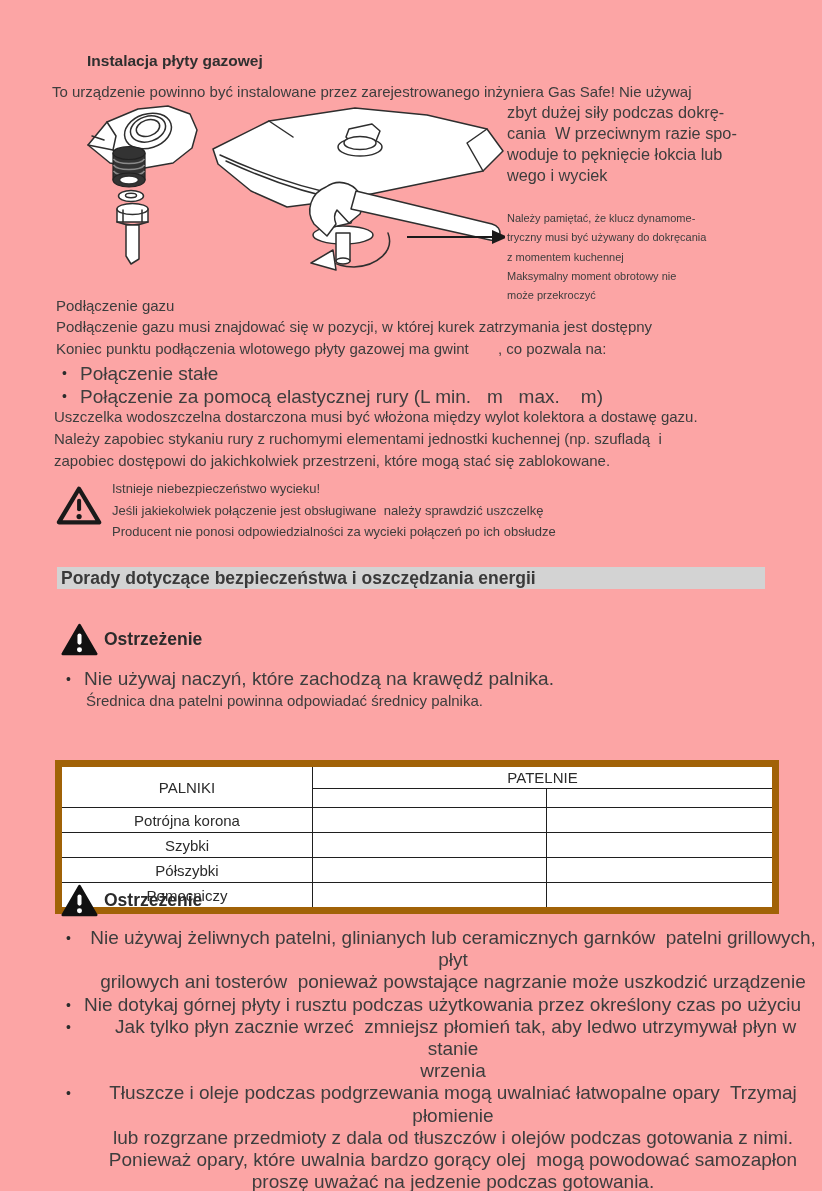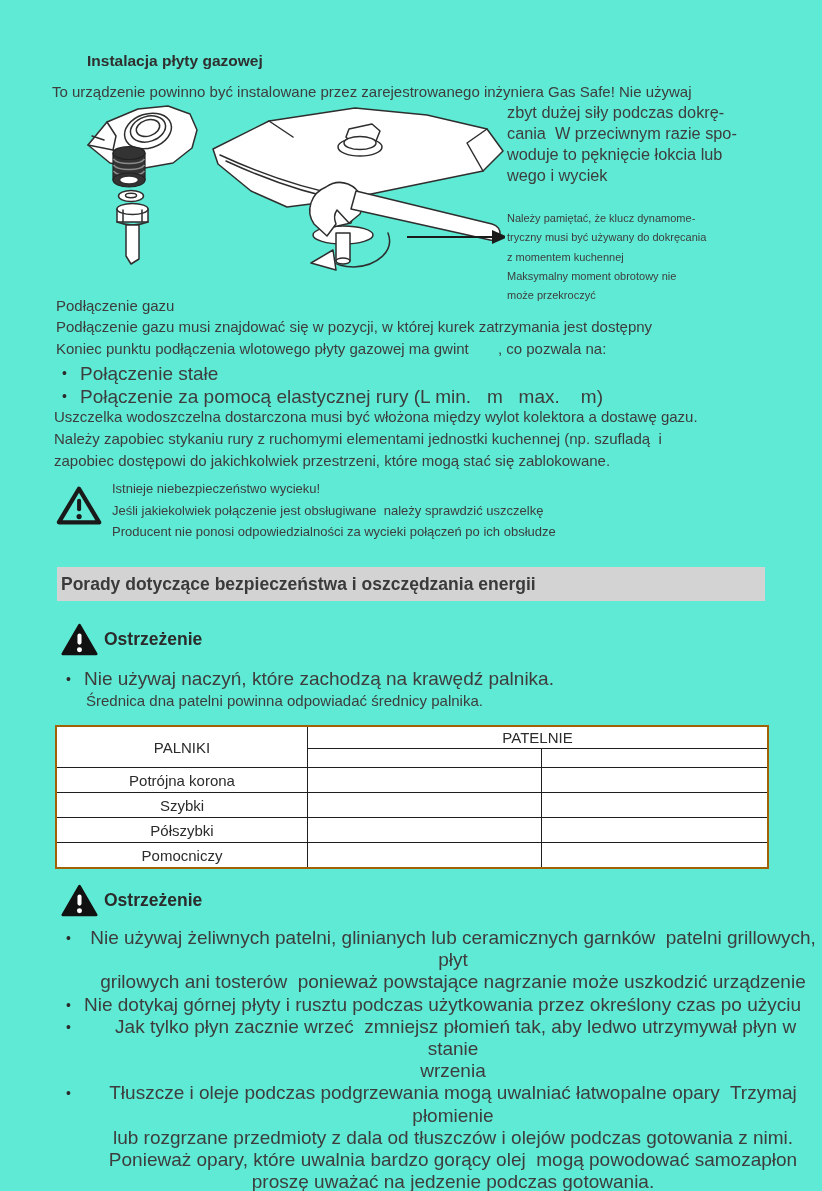--- a/index.html
+++ b/index.html
@@ -1,42 +1,42 @@
 <!DOCTYPE html>
 <html lang="pl"><head>
 <meta charset="utf-8">
 <style>
   html,body{margin:0;padding:0;background:#ffffff;}
   .page{
     position:relative;
     width:822px;height:1191px;
-    background:#5eead4;
+    background:#fca5a5;
     overflow:hidden;
     font-family:"Liberation Sans","DejaVu Sans",sans-serif;
     color:#3d3d3d;
   }
   .abs{position:absolute;}
   .t{font-size:15px;line-height:21.8px;white-space:pre-wrap;color:#3d3d3d;}
   .title{font-size:15.5px;font-weight:bold;color:#2f2f2f;white-space:pre-wrap;}
   .side-large div{font-size:16.3px;line-height:20.9px;white-space:pre-wrap;color:#3d3d3d;}
   .side-small div{font-size:11px;line-height:19.3px;white-space:pre-wrap;color:#3d3d3d;}
   .bullet-row{display:flex;align-items:flex-start;}
   .dot{width:18px;flex:0 0 18px;font-size:14px;line-height:22.2px;color:#2b2b2b;}
   .bullet-text div{font-size:19px;line-height:22.2px;white-space:pre-wrap;text-align:center;}
   .gas-bullets .bullet-text div{line-height:23px;}
   .leak-text div{font-size:13px;line-height:21.7px;white-space:pre-wrap;}
   .graybar{
-    width:708px;height:34px;background:#d3d3d3;
+    width:708px;height:22px;background:#d3d3d3;
     display:flex;align-items:center;
     font-size:17.5px;font-weight:bold;color:#3a3a3a;
     padding-left:4px;box-sizing:border-box;white-space:pre-wrap;
   }
   .warn-title{font-size:17.5px;font-weight:bold;color:#2b2b2b;white-space:pre-wrap;}
   table.bp{border-collapse:collapse;table-layout:fixed;background:#fff;}
-  table.bp{border:2px solid #a16207;}
+  table.bp{border:7px solid #a16207;margin-top:35px;}
   table.bp td{
     border:1px solid #1f1f1f;
     text-align:center;vertical-align:middle;
     font-size:15px;color:#2b2b2b;padding:0;white-space:pre-wrap;
   }
   td.c1{width:250px;}
   td.c2{width:233px;}
   td.c3{width:225px;}
   tr.hrow1 td{height:21px;}
   tr.hrow2 td{height:18px;}

